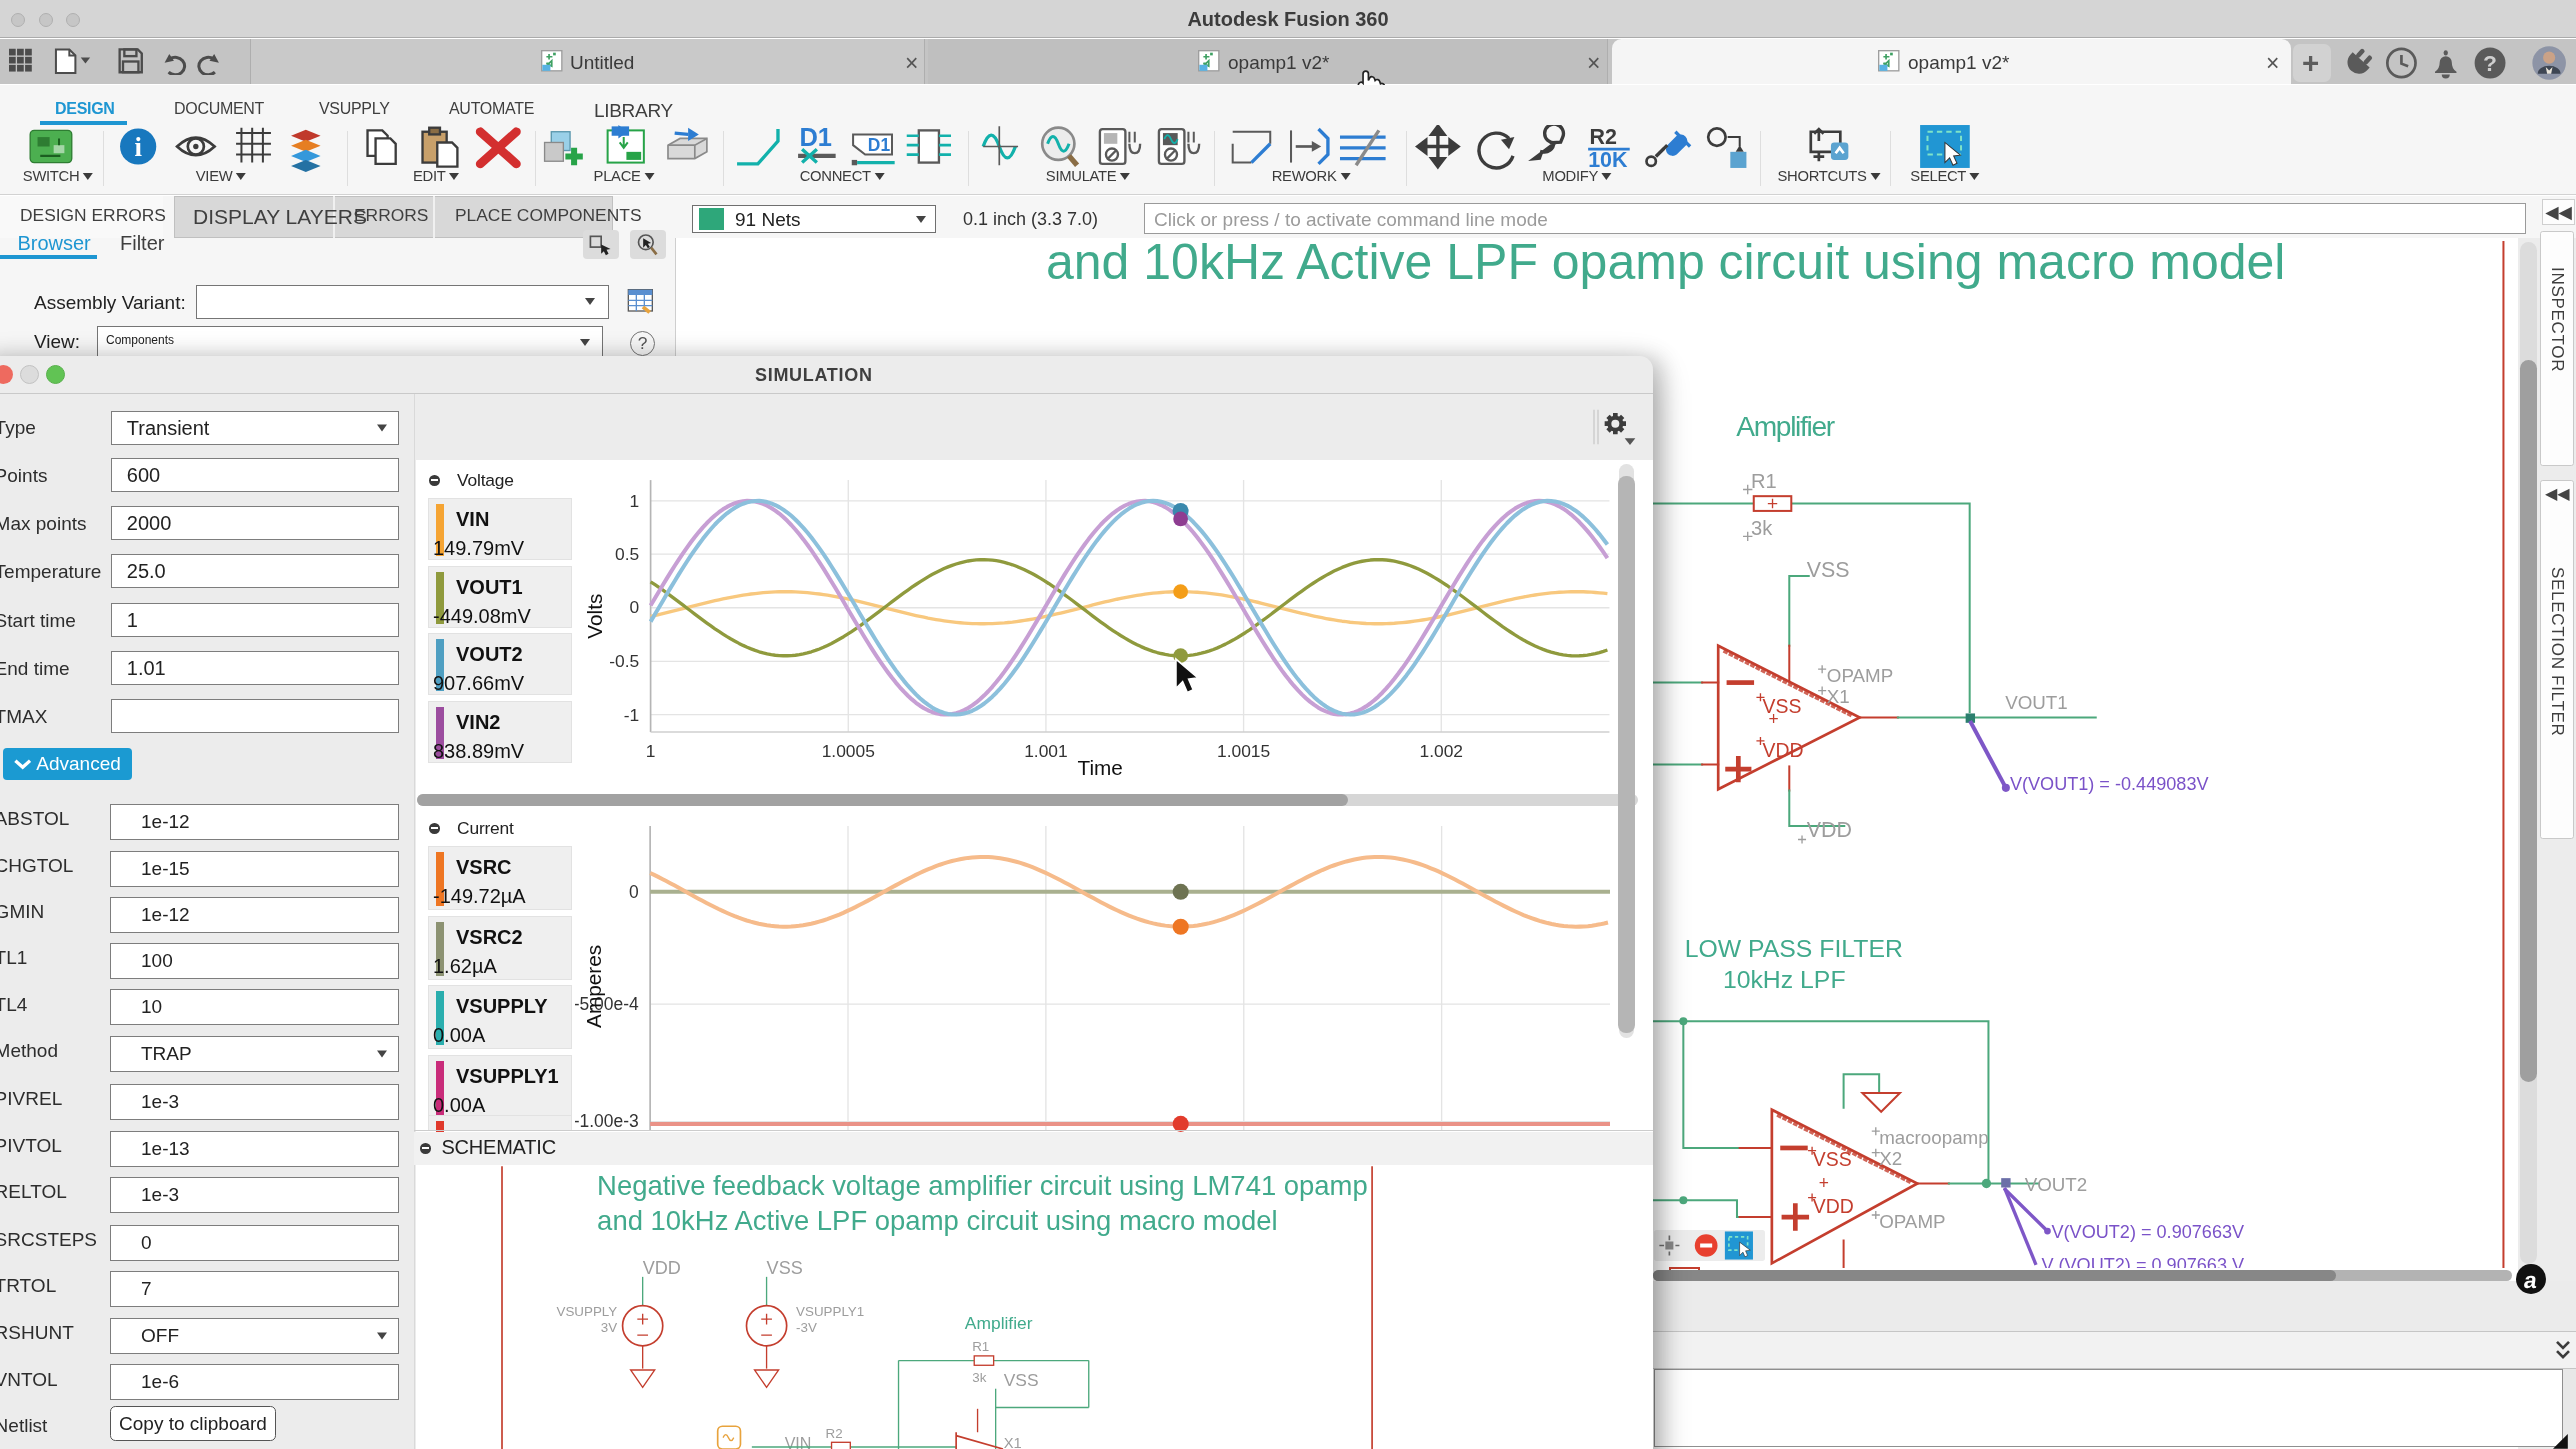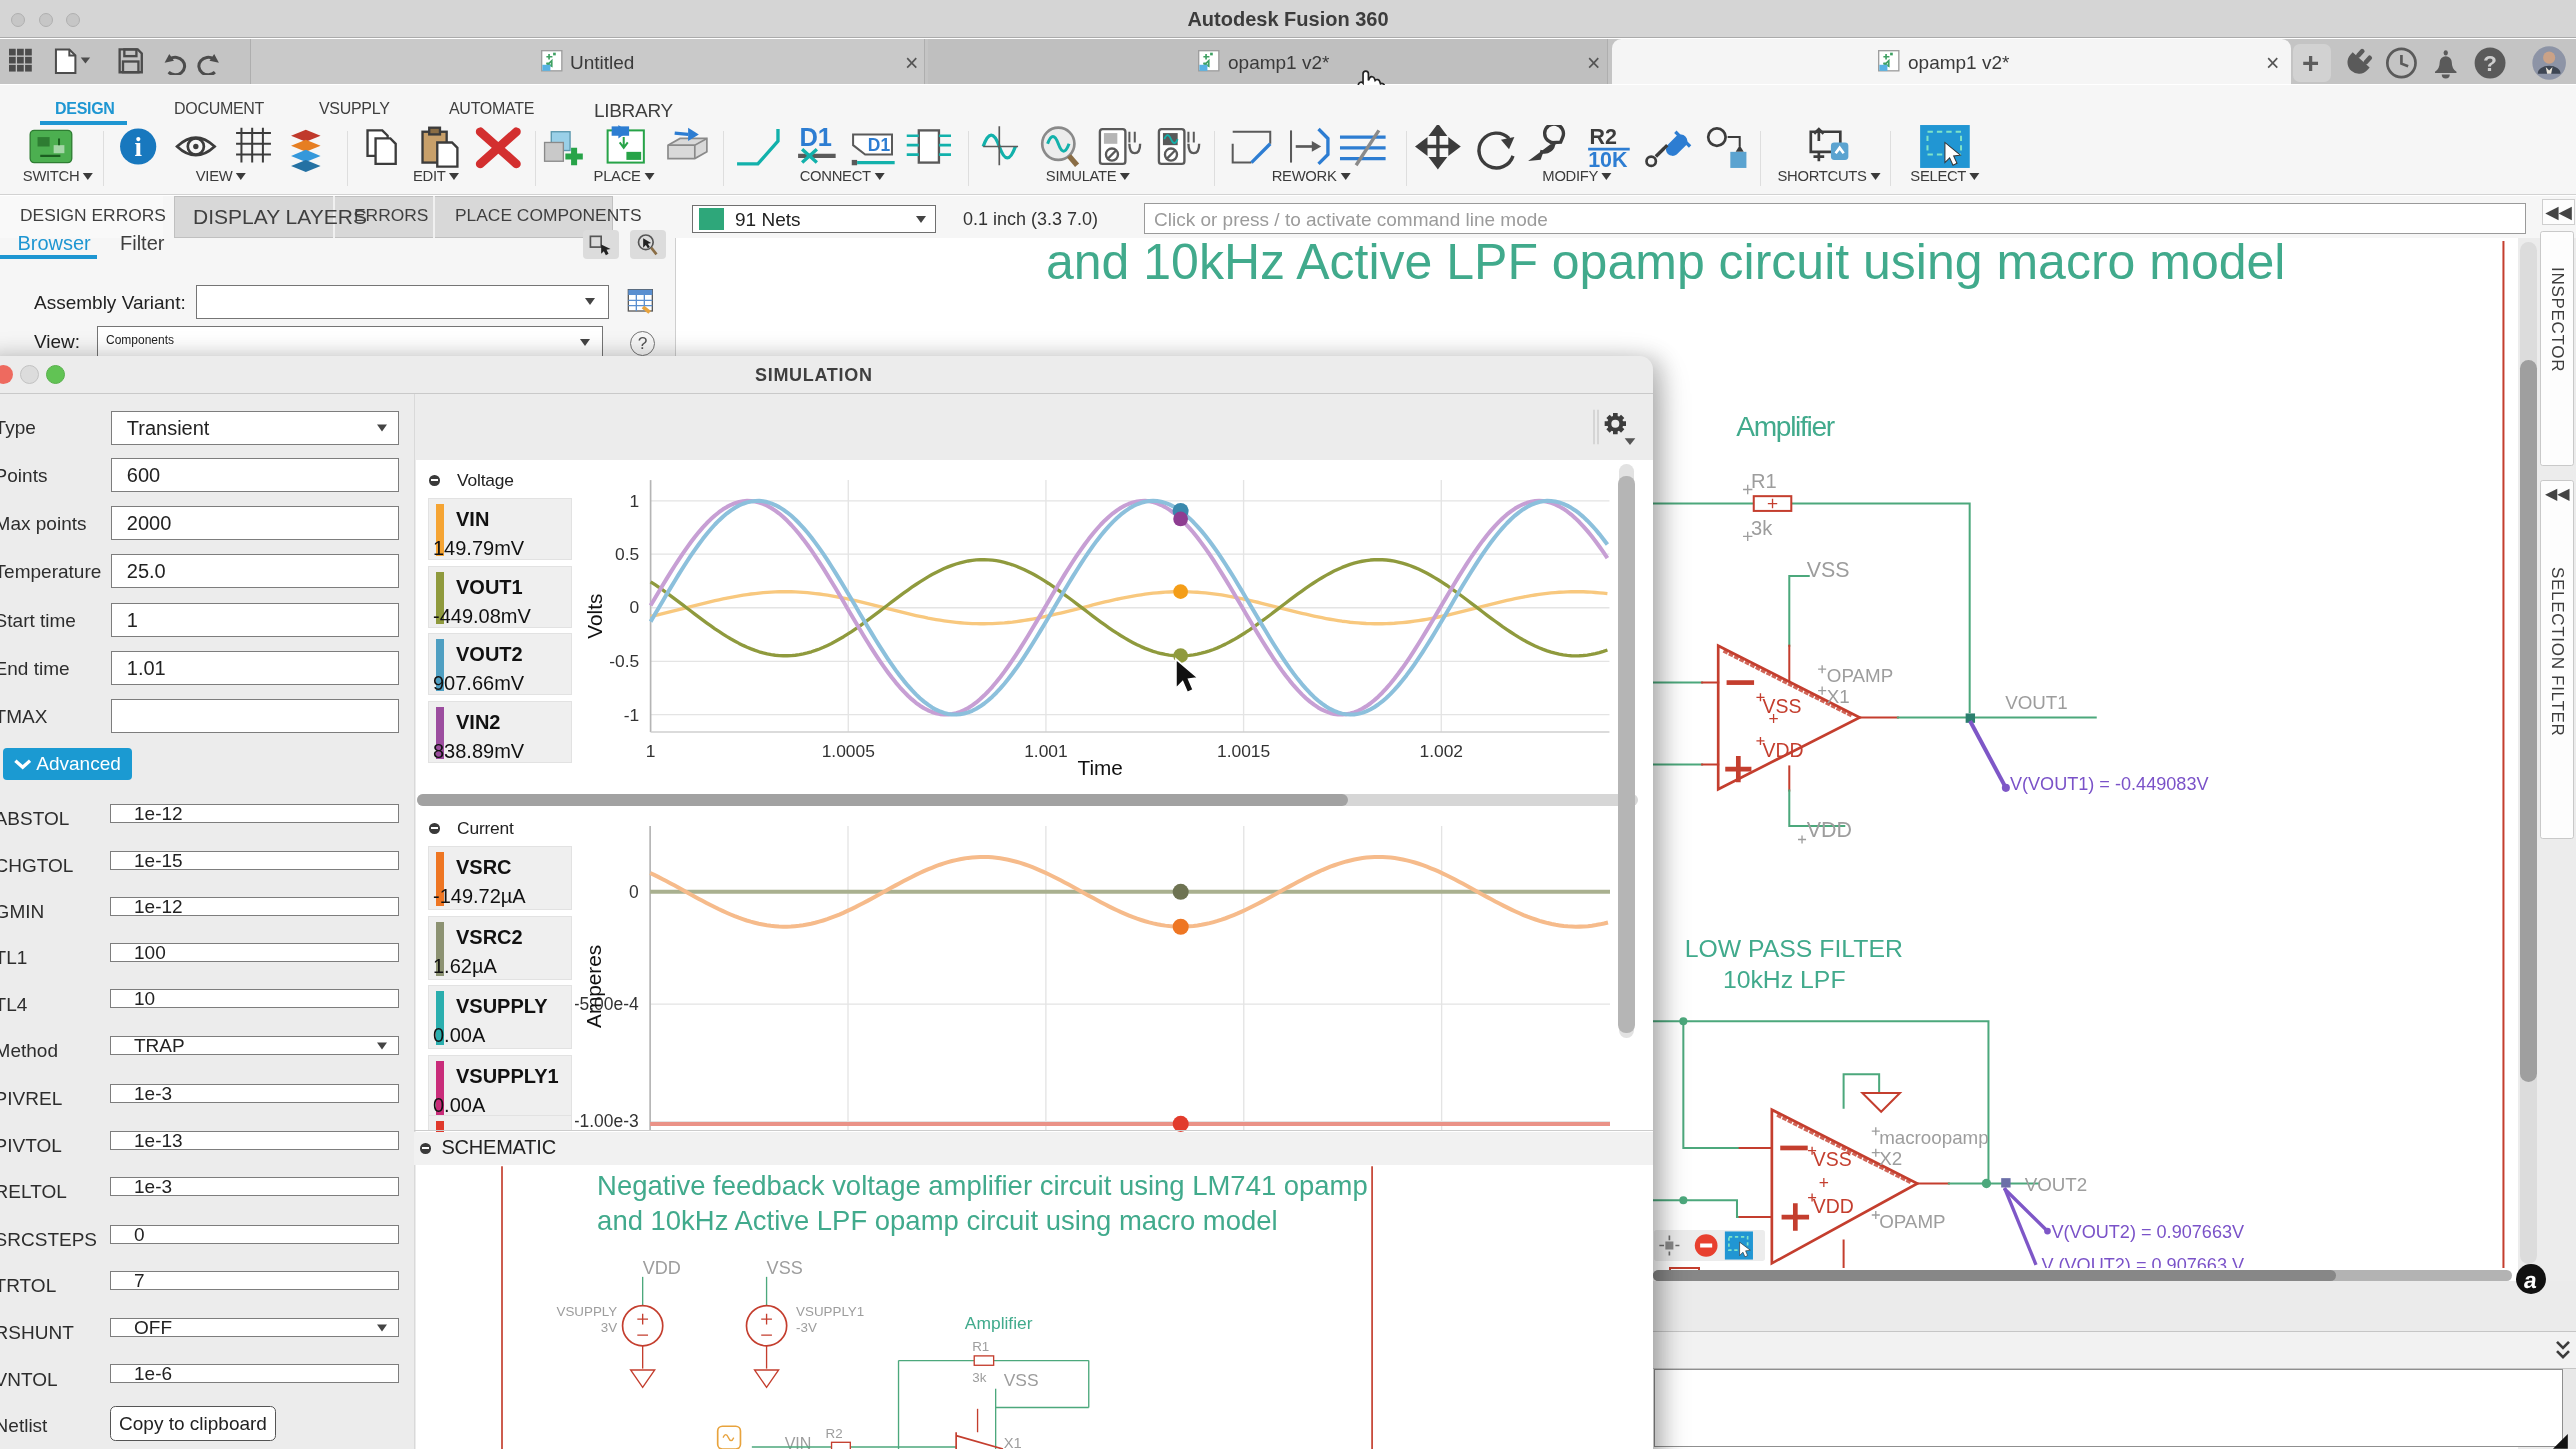--- a/index.html
+++ b/index.html
@@ -4,22 +4,22 @@
 *{margin:0;padding:0;box-sizing:border-box}
 html,body{width:2576px;height:1449px;overflow:hidden;background:#fff;
   font-family:"Liberation Sans",sans-serif;-webkit-font-smoothing:antialiased}
 .a{position:absolute}
 .tl{border-radius:50%;position:absolute}
 svg{display:block}
 .lbl{color:#3b3b3b;font-size:14.8px;letter-spacing:-0.3px;white-space:nowrap}
 .sep{position:absolute;width:1.3px;background:#dedede;top:131px;height:55px}
 .field{position:absolute;left:111px;width:288px;height:34px;background:#fff;border:1px solid #7d7d7d;
   font-size:20px;color:#222;display:flex;align-items:center;padding-left:14.8px;white-space:nowrap}
-.field2{position:absolute;left:110px;width:289px;height:19px;background:#fff;border:1px solid #7d7d7d;
-  font-size:19px;color:#222;display:flex;align-items:center;padding-left:23px;white-space:nowrap}
+.field2{position:absolute;left:110px;width:289px;height:36px;background:#fff;border:1px solid #7d7d7d;
+  font-size:19px;color:#222;display:flex;align-items:center;padding-left:30px;white-space:nowrap}
 .flab{position:absolute;left:-5.4px;font-size:19px;color:#2d2d2d;white-space:nowrap}
 .ddarrow{position:absolute;right:10.7px;top:50%;transform:translateY(-50%);width:0;height:0;
   border-left:5.4px solid transparent;border-right:5.4px solid transparent;border-top:7.4px solid #444}
 .legbox{position:absolute;left:428px;width:144px;background:#efefef;border:0.7px solid #e2e2e2}
 .legbar{position:absolute;left:6.7px;top:5.4px;width:8px}
 .legname{position:absolute;left:27px;top:9.4px;font-size:20px;font-weight:bold;color:#111;white-space:nowrap}
 .legval{position:absolute;left:4px;top:38px;font-size:20px;color:#111;white-space:nowrap}
 .sechdr{position:absolute;font-size:17.4px;letter-spacing:-0.2px;color:#222;white-space:nowrap}
 .minus{display:inline-block;width:10.7px;height:10.7px;border-radius:50%;background:#3a3a3a;position:relative;vertical-align:0px;margin-right:17.4px}
 .minus:after{content:"";position:absolute;left:2px;right:2px;top:4px;height:2px;background:#fff}

